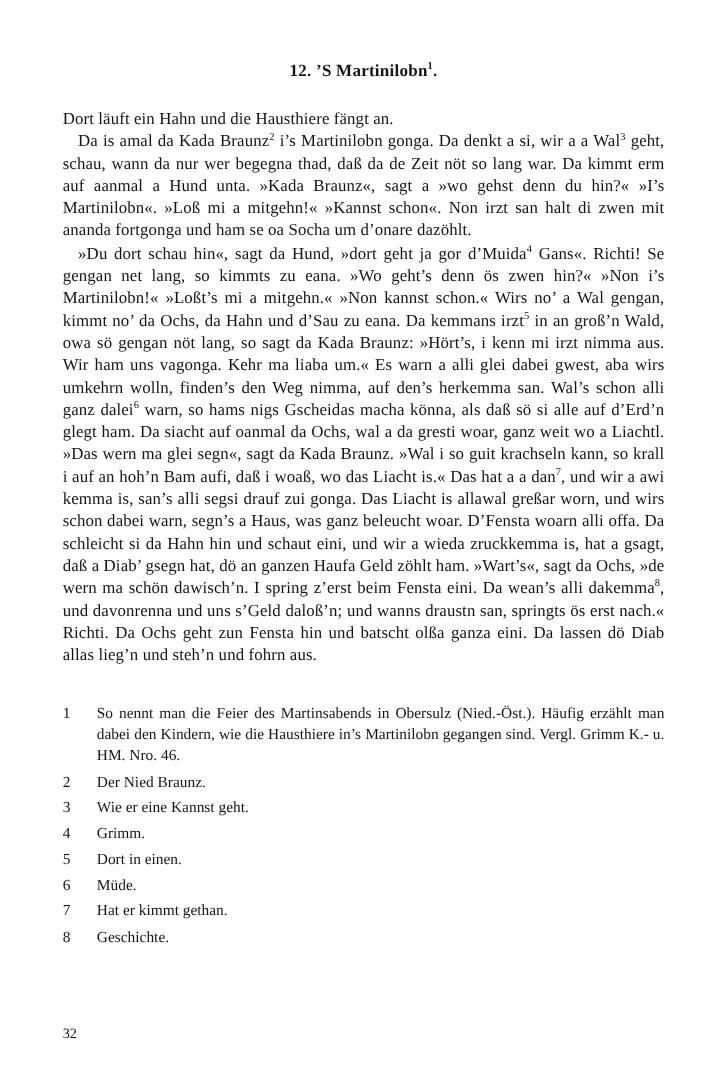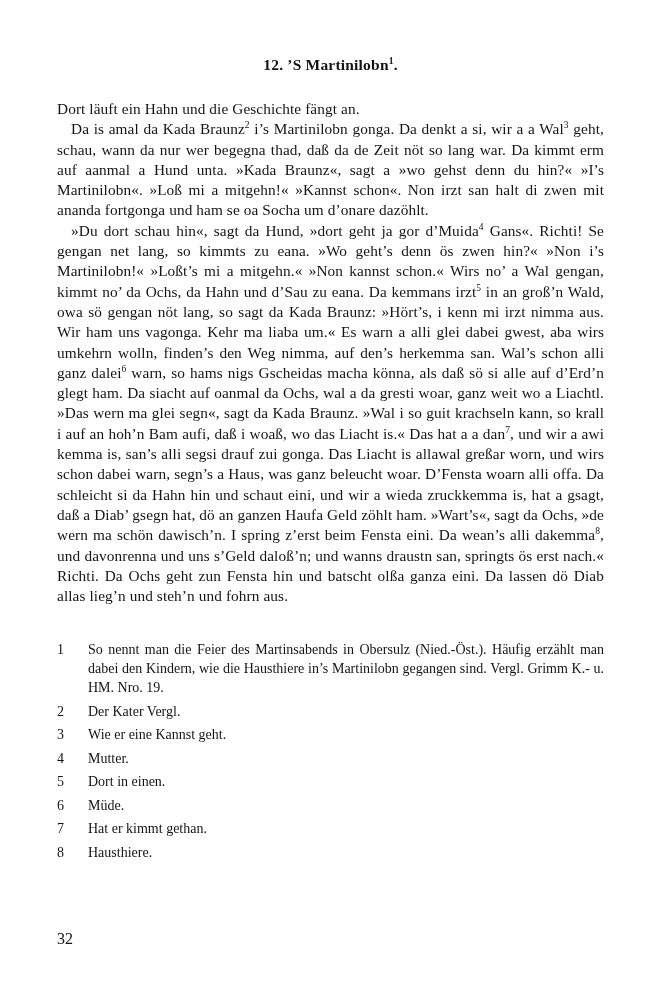--- a/index.html
+++ b/index.html
@@ -41,64 +41,64 @@
     line-height: 19px;
     margin-bottom: 4.5px;
     text-align: justify;
   }
   .fn-num { width: 31px; flex-shrink: 0; }
   .fn-text { flex: 1; }
   .page-number {
     position: absolute;
     left: 57px;
     bottom: 42px;
-    font-size: 16px;
+    font-size: 13px;
   }
 </style>
 </head>
 <body>
 
 <div class="page">
   <h1 class="title"><span>12. ’S Martinilobn</span><sup>1</sup><span>.</span></h1>
 
   <div class="body-text" id="paragraphs">
-      <p class="para">Dort läuft ein Hahn und die Geschichte fängt an.</p>
+      <p class="para">Dort läuft ein Hahn und die Hausthiere fängt an.</p>
       <p class="para indent">Da is amal da Kada Braunz<sup>2</sup> i’s Martinilobn gonga. Da denkt a si, wir a a Wal<sup>3</sup> geht, schau, wann da nur wer begegna thad, daß da de Zeit nöt so lang war. Da kimmt erm auf aanmal a Hund unta. »Kada Braunz«, sagt a »wo gehst denn du hin?« »I’s Martinilobn«. »Loß mi a mitgehn!« »Kannst schon«. Non irzt san halt di zwen mit ananda fortgonga und ham se oa Socha um d’onare dazöhlt.</p>
       <p class="para indent">»Du dort schau hin«, sagt da Hund, »dort geht ja gor d’Muida<sup>4</sup> Gans«. Richti! Se gengan net lang, so kimmts zu eana. »Wo geht’s denn ös zwen hin?« »Non i’s Martinilobn!« »Loßt’s mi a mitgehn.« »Non kannst schon.« Wirs no’ a Wal gengan, kimmt no’ da Ochs, da Hahn und d’Sau zu eana. Da kemmans irzt<sup>5</sup> in an groß’n Wald, owa sö gengan nöt lang, so sagt da Kada Braunz: »Hört’s, i kenn mi irzt nimma aus. Wir ham uns vagonga. Kehr ma liaba um.« Es warn a alli glei dabei gwest, aba wirs umkehrn wolln, finden’s den Weg nimma, auf den’s herkemma san. Wal’s schon alli ganz dalei<sup>6</sup> warn, so hams nigs Gscheidas macha könna, als daß sö si alle auf d’Erd’n glegt ham. Da siacht auf oanmal da Ochs, wal a da gresti woar, ganz weit wo a Liachtl. »Das wern ma glei segn«, sagt da Kada Braunz. »Wal i so guit krachseln kann, so krall i auf an hoh’n Bam aufi, daß i woaß, wo das Liacht is.« Das hat a a dan<sup>7</sup>, und wir a awi kemma is, san’s alli segsi drauf zui gonga. Das Liacht is allawal greßar worn, und wirs schon dabei warn, segn’s a Haus, was ganz beleucht woar. D’Fensta woarn alli offa. Da schleicht si da Hahn hin und schaut eini, und wir a wieda zruckkemma is, hat a gsagt, daß a Diab’ gsegn hat, dö an ganzen Haufa Geld zöhlt ham. »Wart’s«, sagt da Ochs, »de wern ma schön dawisch’n. I spring z’erst beim Fensta eini. Da wean’s alli dakemma<sup>8</sup>, und davonrenna und uns s’Geld daloß’n; und wanns draustn san, springts ös erst nach.« Richti. Da Ochs geht zun Fensta hin und batscht olßa ganza eini. Da lassen dö Diab allas lieg’n und steh’n und fohrn aus.</p>
     </div>
 
   <div class="footnotes" id="footnotes">
       <div class="footnote">
         <span class="fn-num">1</span>
-        <span class="fn-text">So nennt man die Feier des Martinsabends in Obersulz (Nied.-Öst.). Häufig erzählt man dabei den Kindern, wie die Hausthiere in’s Martinilobn gegangen sind. Vergl. Grimm K.- u. HM. Nro. 19.</span>
+        <span class="fn-text">So nennt man die Feier des Martinsabends in Obersulz (Nied.-Öst.). Häufig erzählt man dabei den Kindern, wie die Hausthiere in’s Martinilobn gegangen sind. Vergl. Grimm K.- u. HM. Nro. 46.</span>
       </div>
       <div class="footnote">
         <span class="fn-num">2</span>
-        <span class="fn-text">Der Kater Vergl.</span>
+        <span class="fn-text">Der Nied Braunz.</span>
       </div>
       <div class="footnote">
         <span class="fn-num">3</span>
         <span class="fn-text">Wie er eine Kannst geht.</span>
       </div>
       <div class="footnote">
         <span class="fn-num">4</span>
-        <span class="fn-text">Mutter.</span>
+        <span class="fn-text">Grimm.</span>
       </div>
       <div class="footnote">
         <span class="fn-num">5</span>
         <span class="fn-text">Dort in einen.</span>
       </div>
       <div class="footnote">
         <span class="fn-num">6</span>
         <span class="fn-text">Müde.</span>
       </div>
       <div class="footnote">
         <span class="fn-num">7</span>
         <span class="fn-text">Hat er kimmt gethan.</span>
       </div>
       <div class="footnote">
         <span class="fn-num">8</span>
-        <span class="fn-text">Hausthiere.</span>
+        <span class="fn-text">Geschichte.</span>
       </div>
     </div>
 
   <div class="page-number">32</div>
 </div>
 
 </body></html>

